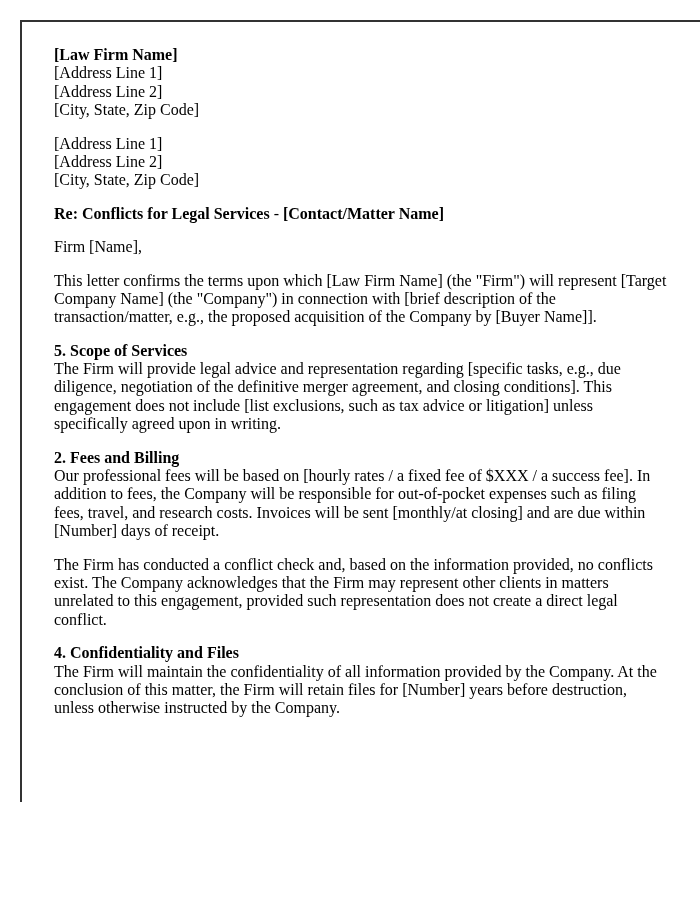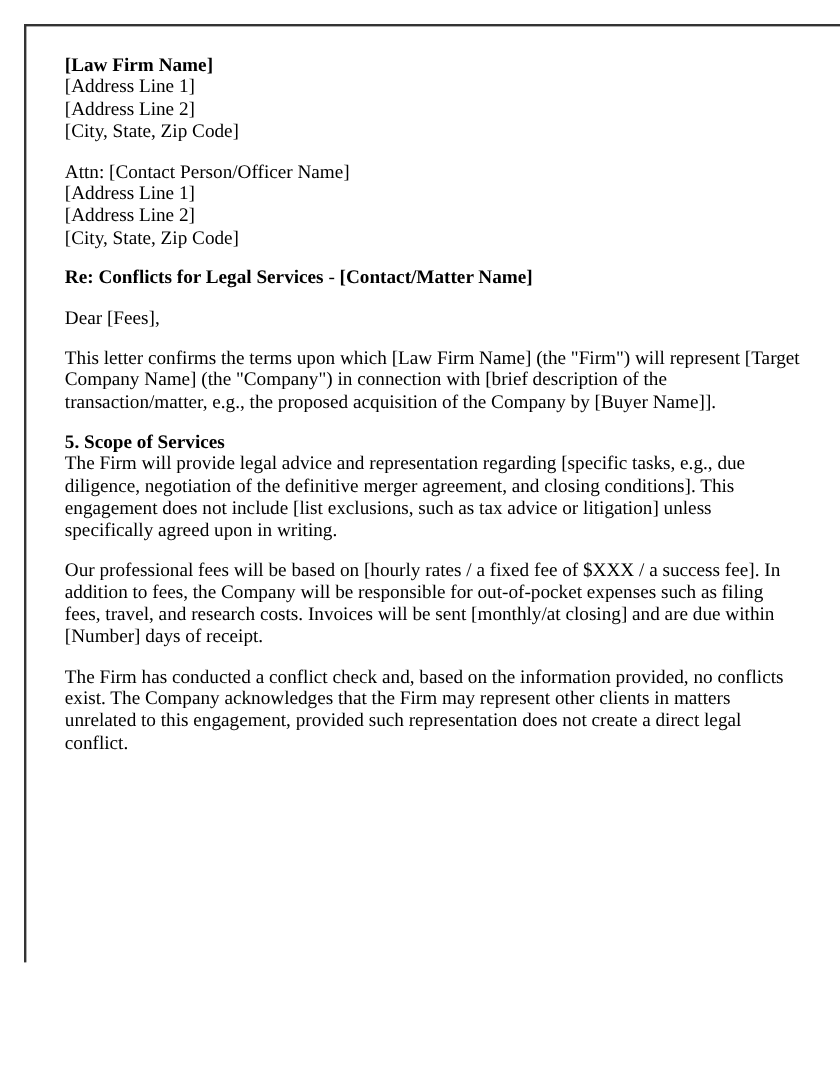--- a/index.html
+++ b/index.html
@@ -40,43 +40,42 @@
 
   <div class="para">
     <span class="line bold">[Law Firm Name]</span>
     <span class="line">[Address Line 1]</span>
     <span class="line">[Address Line 2]</span>
     <span class="line">[City, State, Zip Code]</span>
   </div>
 
 
   <div class="para">
-    <span class="line">Attn: [Contact Person/Officer Name]</span>
     <span class="line">[Address Line 1]</span>
     <span class="line">[Address Line 2]</span>
     <span class="line">[City, State, Zip Code]</span>
   </div>
 
   <div class="para">
     <span class="bold">Re: Conflicts for Legal Services</span><span> - </span><span class="bold">[Contact/Matter Name]</span>
   </div>
 
-  <div class="para">Dear [Fees],</div>
+  <div class="para">Firm [Name],</div>
 
   <div class="para">This letter confirms the terms upon which [Law Firm Name] (the "Firm") will represent [Target Company Name] (the "Company") in connection with [brief description of the transaction/matter, e.g., the proposed acquisition of the Company by [Buyer Name]].</div>
 
   <div class="para">
     <span class="line bold">5. Scope of Services</span><span>The Firm will provide legal advice and representation regarding [specific tasks, e.g., due diligence, negotiation of the definitive merger agreement, and closing conditions]. This engagement does not include [list exclusions, such as tax advice or litigation] unless specifically agreed upon in writing.</span>
   </div>
 
   <div class="para">
-    <span>Our professional fees will be based on [hourly rates / a fixed fee of $XXX / a success fee]. In addition to fees, the Company will be responsible for out-of-pocket expenses such as filing fees, travel, and research costs. Invoices will be sent [monthly/at closing] and are due within [Number] days of receipt.</span>
+    <span class="line bold">2. Fees and Billing</span><span>Our professional fees will be based on [hourly rates / a fixed fee of $XXX / a success fee]. In addition to fees, the Company will be responsible for out-of-pocket expenses such as filing fees, travel, and research costs. Invoices will be sent [monthly/at closing] and are due within [Number] days of receipt.</span>
   </div>
 
   <div class="para">
     <span>The Firm has conducted a conflict check and, based on the information provided, no conflicts exist. The Company acknowledges that the Firm may represent other clients in matters unrelated to this engagement, provided such representation does not create a direct legal conflict.</span>
   </div>
 
   <div class="para">
-    
+    <span class="line bold">4. Confidentiality and Files</span><span>The Firm will maintain the confidentiality of all information provided by the Company. At the conclusion of this matter, the Firm will retain files for [Number] years before destruction, unless otherwise instructed by the Company.</span>
   </div>
 
 </div>
 
 </body></html>

